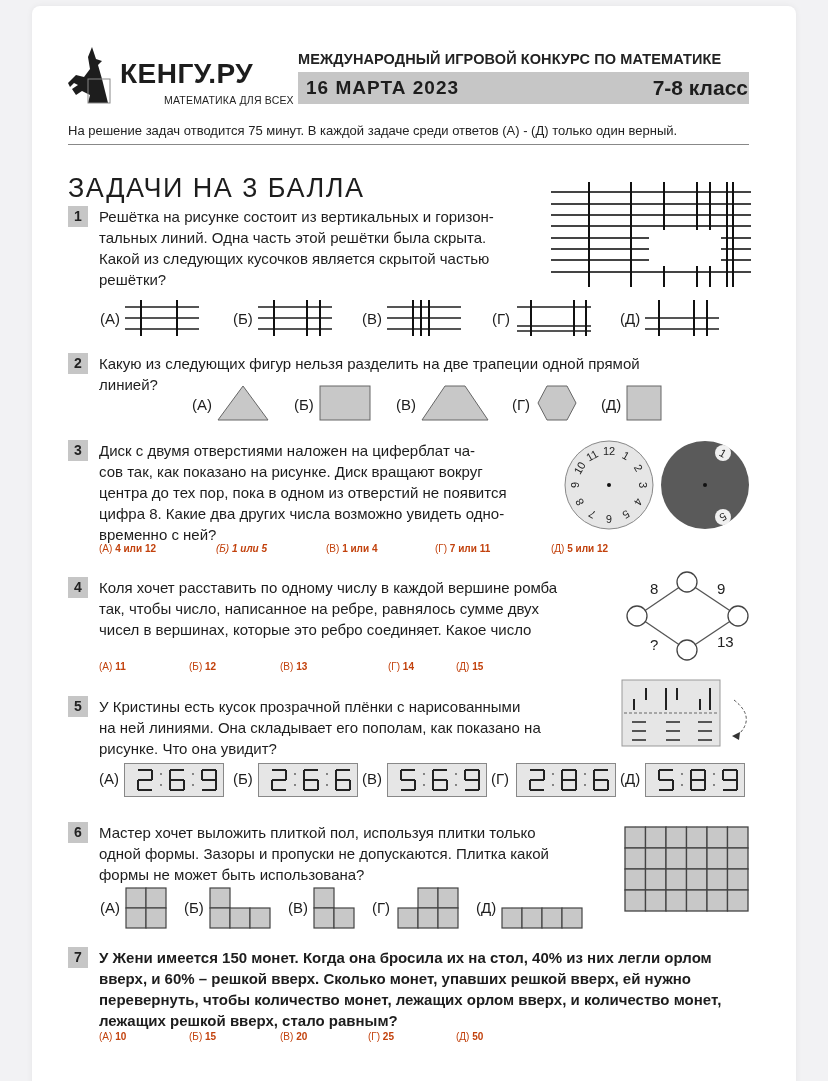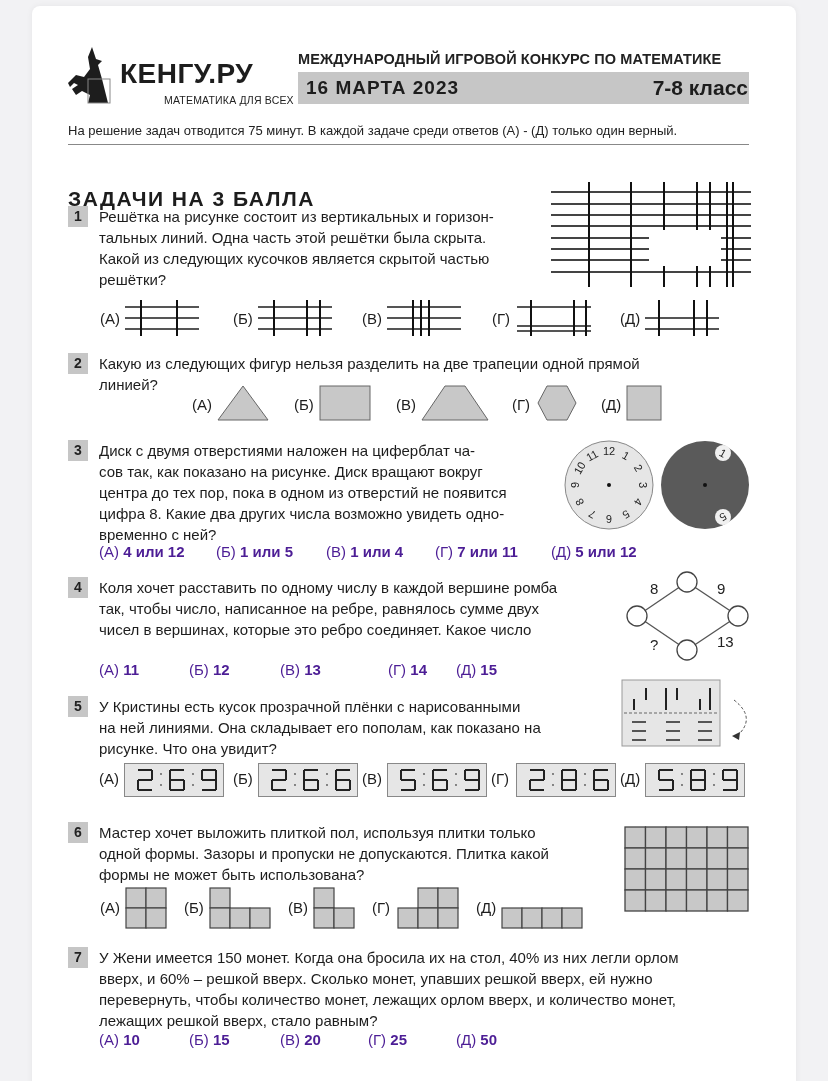--- a/index.html
+++ b/index.html
@@ -8,24 +8,24 @@
   .abs{position:absolute;}
   
   .logo-title{left:120px;top:58px;font-size:28px;font-weight:bold;letter-spacing:0.5px;color:#1d1d1d;}
   .logo-sub{left:144px;top:94px;font-size:10.5px;color:#222;letter-spacing:0.2px;margin-left:20px;}
   .contest{left:298px;top:51px;font-size:14.5px;font-weight:bold;color:#222;letter-spacing:0.1px;}
   .bar{left:298px;top:72px;width:451px;height:32px;background:#c6c6c6;}
   .date{left:306px;top:77px;font-size:19px;font-weight:bold;letter-spacing:1px;color:#1d1d1d;}
   .grade{right:80px;top:76px;font-size:21px;font-weight:bold;color:#1d1d1d;}
   .intro{left:68px;top:123px;font-size:13px;color:#222;}
   .rule{left:68px;top:144px;width:681px;height:1px;background:#888;}
-  .section{left:68px;top:187px;font-size:21px;font-weight:bold;letter-spacing:1.5px;color:#1d1d1d;}
+  .section{left:68px;top:173px;font-size:27px;font-weight:normal;letter-spacing:1.5px;color:#1d1d1d;}
   .num{width:20px;height:21px;background:#c6c6c6;font-weight:bold;font-size:14px;text-align:center;line-height:21px;color:#222;}
   .qtext{font-size:15px;line-height:21px;color:#1d1d1d;}
-  .opt{font-size:15px;color:#4c1d95;}
+  .opt{font-size:10px;color:#c2410c;}
   .opt b{font-weight:bold;}
   .lbl{font-size:15px;color:#1d1d1d;}
   svg{position:absolute;overflow:visible;}
 </style>
 </head>
 <body>
 
 <div class="page"></div>
 
 <svg style="left:68px;top:45px;" width="46" height="62" viewBox="0 0 46 62">
@@ -195,21 +195,21 @@
 </svg>
 <svg style="left:660px;top:440px;" width="90" height="90" viewBox="0 0 90 90">
   <circle cx="45" cy="45" r="44" fill="#5a5a5a"></circle>
   <circle cx="45" cy="45" r="2" fill="#111"></circle>
   <circle cx="63" cy="13" r="8" fill="#f0f0f0"></circle>
   <text x="63" y="17" font-size="11" text-anchor="middle" transform="rotate(30 63 13)" fill="#222" font-family="Liberation Sans, sans-serif">1</text>
   <circle cx="63" cy="77" r="8" fill="#f0f0f0"></circle>
   <text x="63" y="81" font-size="11" text-anchor="middle" transform="rotate(150 63 77)" fill="#222" font-family="Liberation Sans, sans-serif">5</text>
 </svg>
 <div class="abs opt" style="left:99px;top:543px;"><span>(А)</span> <b>4 или 12</b></div>
-<div class="abs opt" style="left:216px;top:543px;"><span>(Б)</span> <b>1 или 5</b></div>
+<div class="abs opt" style="left:216px;top:543px;font-style:italic;"><span>(Б)</span> <b>1 или 5</b></div>
 <div class="abs opt" style="left:326px;top:543px;"><span>(В)</span> <b>1 или 4</b></div>
 <div class="abs opt" style="left:435px;top:543px;"><span>(Г)</span> <b>7 или 11</b></div>
 <div class="abs opt" style="left:551px;top:543px;"><span>(Д)</span> <b>5 или 12</b></div>
 
 <div class="abs num" style="left:68px;top:577px;">4</div>
 <div class="abs qtext" style="left:99px;top:577px;">
   <div>Коля хочет расставить по одному числу в каждой вершине ромба</div>
   <div>так, чтобы число, написанное на ребре, равнялось сумме двух</div>
   <div>чисел в вершинах, которые это ребро соединяет. Какое число</div>
 </div>
@@ -472,21 +472,21 @@
 <svg style="left:501px;top:907px;" width="84" height="22">
     <g fill="#c8c8c8" stroke="#444" stroke-width="1.2">
       <rect x="1" y="1" width="20" height="20"></rect>
       <rect x="21" y="1" width="20" height="20"></rect>
       <rect x="41" y="1" width="20" height="20"></rect>
       <rect x="61" y="1" width="20" height="20"></rect>
     </g>
   </svg>
 
 <div class="abs num" style="left:68px;top:947px;">7</div>
-<div class="abs qtext" style="left:99px;top:947px;">
+<div class="abs qtext" style="left:99px;top:947px;font-weight:bold;">
   <div>У Жени имеется 150 монет. Когда она бросила их на стол, 40% из них легли орлом</div>
   <div>вверх, и 60% – решкой вверх. Сколько монет, упавших решкой вверх, ей нужно</div>
   <div>перевернуть, чтобы количество монет, лежащих орлом вверх, и количество монет,</div>
   <div>лежащих решкой вверх, стало равным?</div>
 </div>
 <div class="abs opt" style="left:99px;top:1031px;"><span>(А)</span> <b>10</b></div>
 <div class="abs opt" style="left:189px;top:1031px;"><span>(Б)</span> <b>15</b></div>
 <div class="abs opt" style="left:280px;top:1031px;"><span>(В)</span> <b>20</b></div>
 <div class="abs opt" style="left:368px;top:1031px;"><span>(Г)</span> <b>25</b></div>
 <div class="abs opt" style="left:456px;top:1031px;"><span>(Д)</span> <b>50</b></div>

